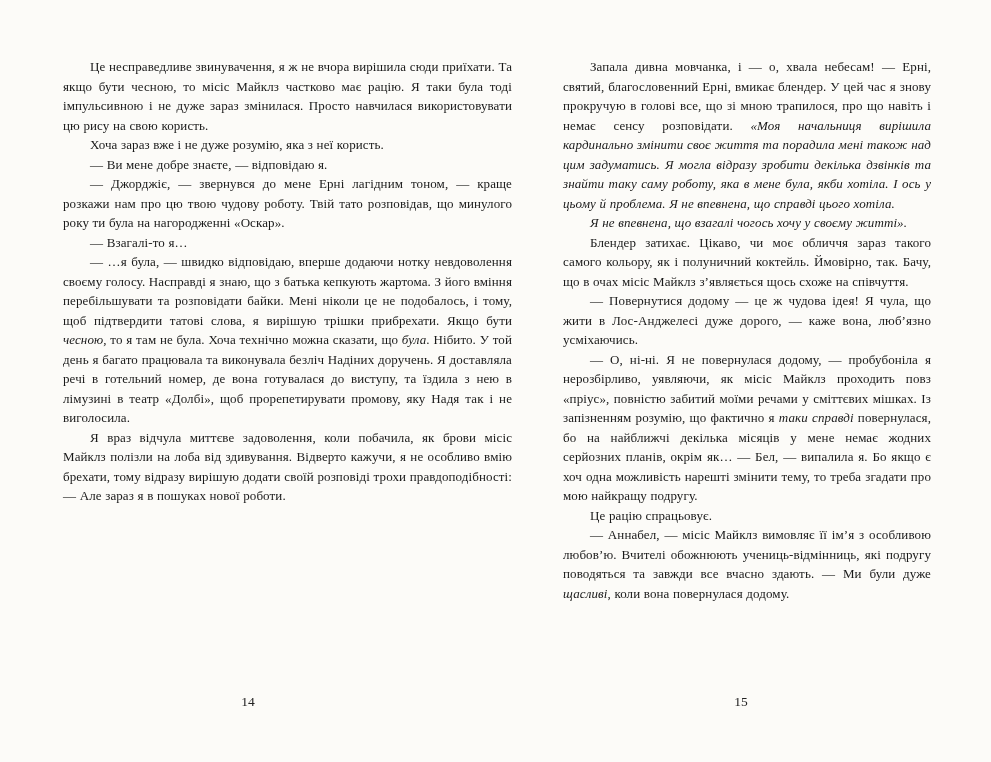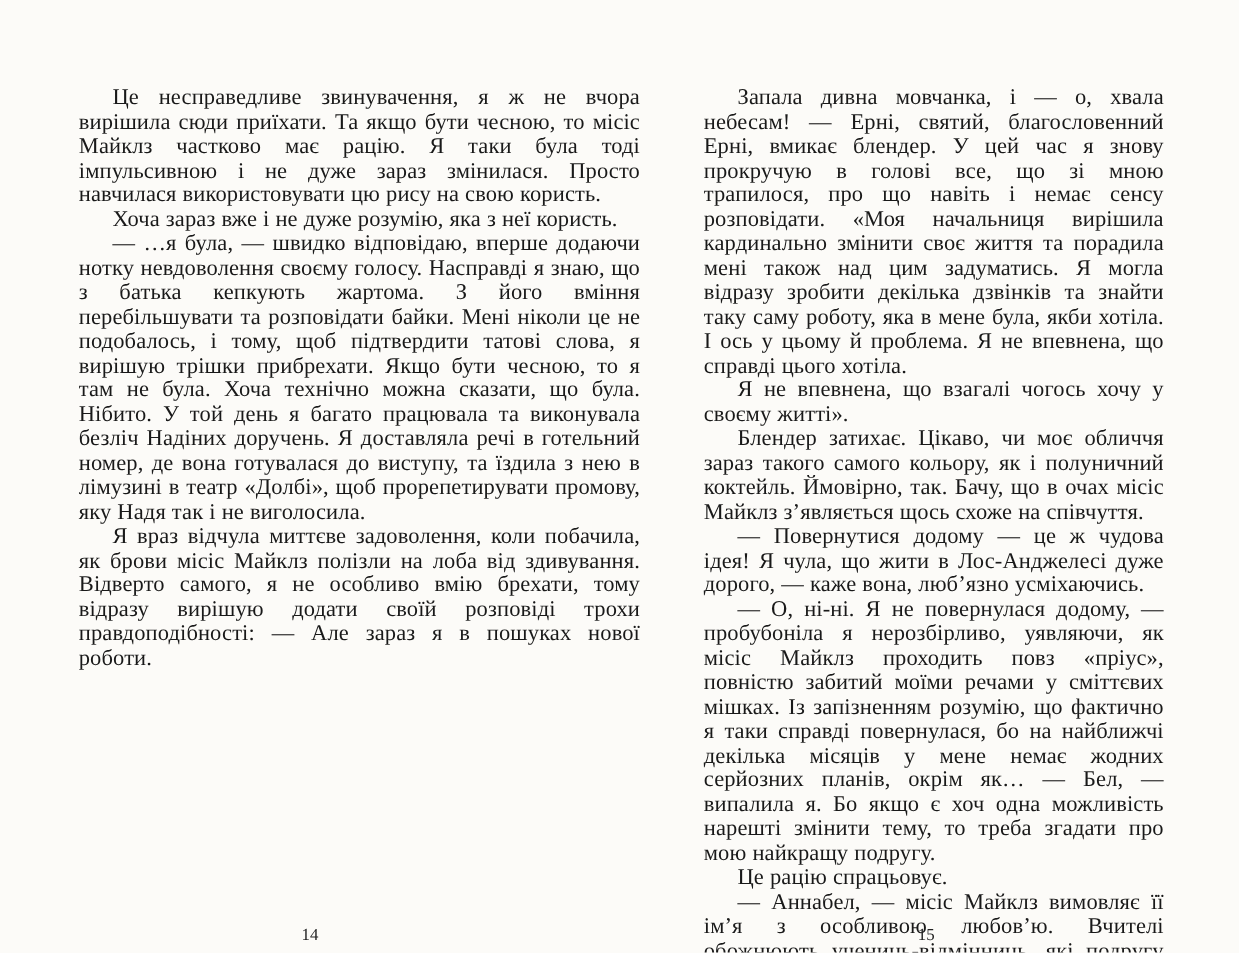--- a/index.html
+++ b/index.html
@@ -14,69 +14,72 @@
     background: #fcfbf8;
     color: #191919;
     font-family: "Liberation Serif", "DejaVu Serif", serif;
   }
   .spread {
     position: absolute;
     inset: 0;
   }
   .page-text {
     position: absolute;
-    top: 68px;
+    top: 57px;
     text-align: justify;
-    font-size: 18px;
+    font-size: 13px;
     line-height: 19.5px;
     letter-spacing: 0.1px;
     word-spacing: 0.2px;
   }
   #left-text {
     left: 63px;
     width: 449px;
   }
   #right-text {
     left: 563px;
     width: 368px;
   }
   .page-text p {
     margin: 0;
     text-indent: 27px;
   }
   .it {
+    font-style: italic;
   }
   .folio {
     position: absolute;
     top: 694px;
     font-size: 13.5px;
     text-align: center;
     color: #222;
-    margin-top: 46px;
   }
   #left-folio {
     left: 63px;
     width: 370px;
   }
   #right-folio {
     left: 563px;
     width: 356px;
     text-align: center;
   }
 </style>
 </head>
 <body style="background: rgb(252, 251, 248); color: rgb(25, 25, 25);">
 
 <div class="spread">
 
   <div class="page-text" id="left-text">
       <p><span>Це несправедливе звинувачення, я ж не вчора вирішила сюди приїхати. Та якщо бути чесною, то місіс Майклз частково має рацію. Я таки була тоді імпульсивною і не дуже зараз змінилася. Просто навчилася використовувати цю рису на свою користь.</span></p>
       <p><span>Хоча зараз вже і не дуже розумію, яка з неї користь.</span></p>
+      <p><span>— Ви мене добре знаєте, — відповідаю я.</span></p>
+      <p><span>— Джорджіє, — звернувся до мене Ерні лагідним тоном, — краще розкажи нам про цю твою чудову роботу. Твій тато розповідав, що минулого року ти була на нагородженні «Оскар».</span></p>
+      <p><span>— Взагалі-то я…</span></p>
       <p><span>— …я була, — швидко відповідаю, вперше додаючи нотку невдоволення своєму голосу. Насправді я знаю, що з батька кепкують жартома. З його вміння перебільшувати та розповідати байки. Мені ніколи це не подобалось, і тому, щоб підтвердити татові слова, я вирішую трішки прибрехати. Якщо бути </span><span class="it">чесною</span><span>, то я там не була. Хоча технічно можна сказати, що </span><span class="it">була</span><span>. Нібито. У той день я багато працювала та виконувала безліч Надіних доручень. Я доставляла речі в готельний номер, де вона готувалася до виступу, та їздила з нею в лімузині в театр «Долбі», щоб прорепетирувати промову, яку Надя так і не виголосила.</span></p>
-      <p><span>Я враз відчула миттєве задоволення, коли побачила, як брови місіс Майклз полізли на лоба від здивування. Відверто самого, я не особливо вмію брехати, тому відразу вирішую додати своїй розповіді трохи правдоподібності: — Але зараз я в пошуках нової роботи.</span></p>
+      <p><span>Я враз відчула миттєве задоволення, коли побачила, як брови місіс Майклз полізли на лоба від здивування. Відверто кажучи, я не особливо вмію брехати, тому відразу вирішую додати своїй розповіді трохи правдоподібності: — Але зараз я в пошуках нової роботи.</span></p>
     </div>
 
   <div class="page-text" id="right-text">
       <p><span>Запала дивна мовчанка, і — о, хвала небесам! — Ерні, святий, благословенний Ерні, вмикає блендер. У цей час я знову прокручую в голові все, що зі мною трапилося, про що навіть і немає сенсу розповідати. </span><span class="it">«Моя начальниця вирішила кардинально змінити своє життя та порадила мені також над цим задуматись. Я могла відразу зробити декілька дзвінків та знайти таку саму роботу, яка в мене була, якби хотіла. І ось у цьому й проблема. Я не впевнена, що справді цього хотіла.</span></p>
       <p><span class="it">Я не впевнена, що взагалі чогось хочу у своєму житті».</span></p>
       <p><span>Блендер затихає. Цікаво, чи моє обличчя зараз такого самого кольору, як і полуничний коктейль. Ймовірно, так. Бачу, що в очах місіс Майклз з’являється щось схоже на співчуття.</span></p>
       <p><span>— Повернутися додому — це ж чудова ідея! Я чула, що жити в Лос-Анджелесі дуже дорого, — каже вона, люб’язно усміхаючись.</span></p>
       <p><span>— О, ні-ні. Я не повернулася додому, — пробубоніла я нерозбірливо, уявляючи, як місіс Майклз проходить повз «пріус», повністю забитий моїми речами у сміттєвих мішках. Із запізненням розумію, що фактично я </span><span class="it">таки справді</span><span> повернулася, бо на найближчі декілька місяців у мене немає жодних серйозних планів, окрім як… — Бел, — випалила я. Бо якщо є хоч одна можливість нарешті змінити тему, то треба згадати про мою найкращу подругу.</span></p>
       <p><span>Це рацію спрацьовує.</span></p>
       <p><span>— Аннабел, — місіс Майклз вимовляє її ім’я з особливою любов’ю. Вчителі обожнюють учениць-відмінниць, які подругу поводяться та завжди все вчасно здають. — Ми були дуже </span><span class="it">щасливі</span><span>, коли вона повернулася додому.</span></p>

